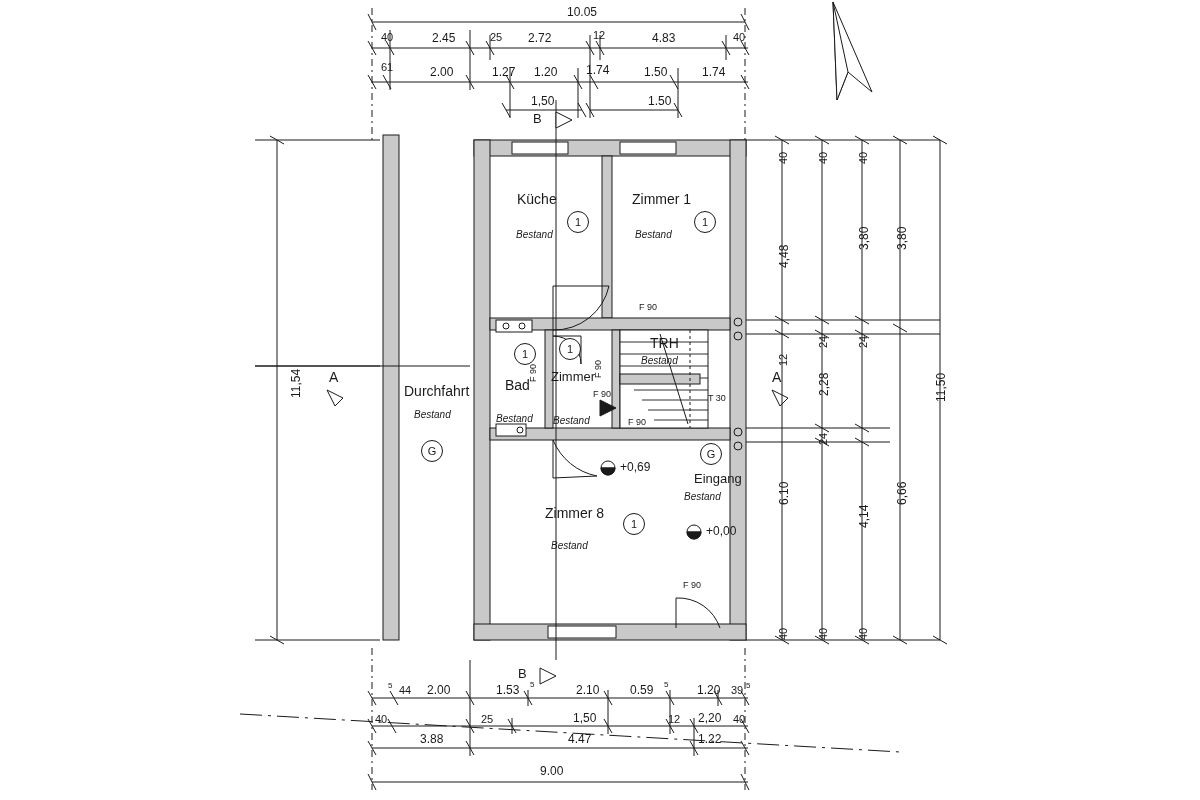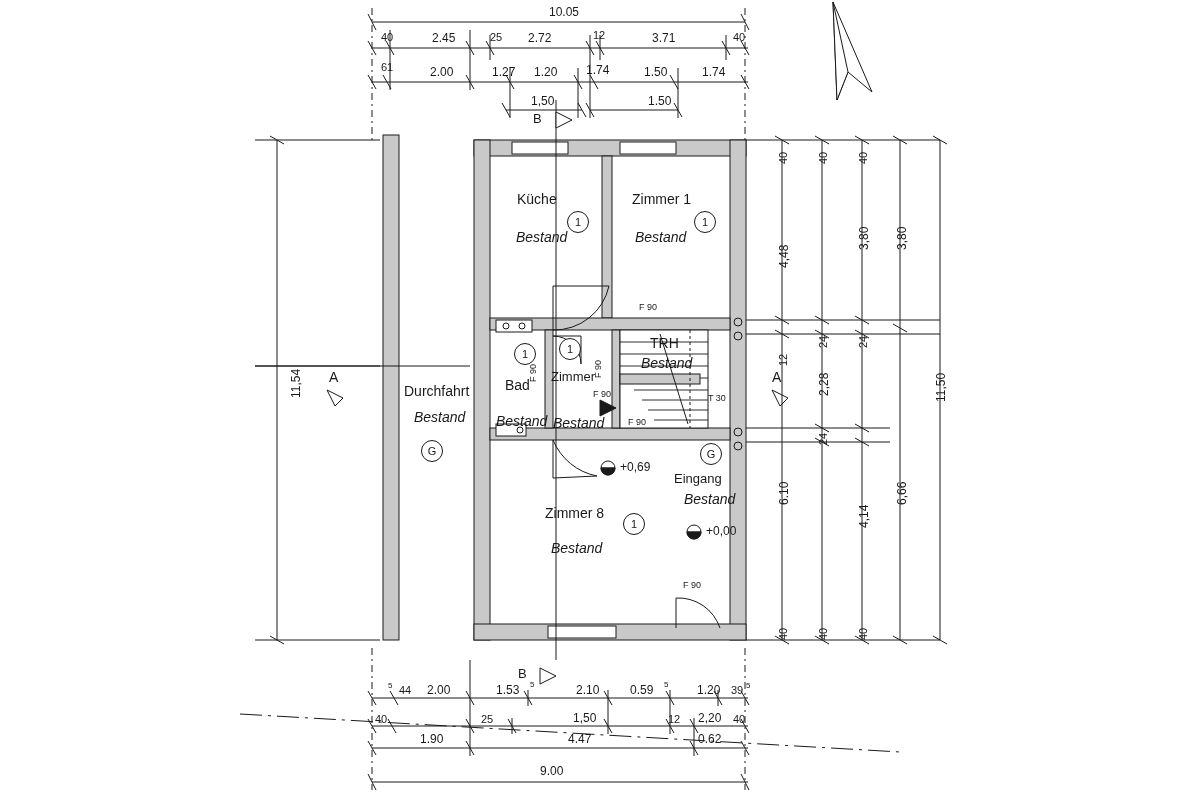--- a/index.html
+++ b/index.html
@@ -15,21 +15,21 @@
   .lbl{
     position:absolute;
     font-family:"Liberation Sans", sans-serif;
     white-space:nowrap;
     color:#1a1a1a;
     line-height:1;
   }
   .dim{font-size:12px;}
   .dim-s{font-size:11px;}
   .room{font-size:14px;}
-  .bestand{font-size:14px;font-style:italic;}
+  .bestand{font-size:10px;font-style:italic;}
   .small{font-size:9px;}
   .tiny{font-size:8px;}
   .vert{transform-origin:left top;}
   .circ{
     position:absolute;
     border:1px solid #1a1a1a;
     border-radius:50%;
     width:20px;height:20px;
     display:flex;align-items:center;justify-content:center;
     font-size:11px;background:#fff;
@@ -273,28 +273,28 @@
     <line x1="512" y1="718" x2="512" y2="734"></line>
     <line x1="608" y1="690" x2="608" y2="734"></line>
     <line x1="670" y1="690" x2="670" y2="734"></line>
     <line x1="694" y1="718" x2="694" y2="756"></line>
     <line x1="718" y1="690" x2="718" y2="706"></line>
 
     <line x1="240" y1="714" x2="900" y2="752" stroke-dasharray="22,6,3,6"></line>
   </g>
 </svg>
 
-<div class="lbl dim" style="left:549px;top:6px;">10.05</div>
+<div class="lbl dim" style="left:567px;top:6px;">10.05</div>
 
 <div class="lbl dim-s" style="left:381px;top:32px;">40</div>
 <div class="lbl dim" style="left:432px;top:32px;">2.45</div>
 <div class="lbl dim-s" style="left:490px;top:32px;">25</div>
 <div class="lbl dim" style="left:528px;top:32px;">2.72</div>
 <div class="lbl dim-s" style="left:593px;top:30px;">12</div>
-<div class="lbl dim" style="left:652px;top:32px;">3.71</div>
+<div class="lbl dim" style="left:652px;top:32px;">4.83</div>
 <div class="lbl dim-s" style="left:733px;top:32px;">40</div>
 
 <div class="lbl dim-s" style="left:381px;top:62px;">61</div>
 <div class="lbl dim" style="left:430px;top:66px;">2.00</div>
 <div class="lbl dim" style="left:492px;top:66px;">1.27</div>
 <div class="lbl dim" style="left:534px;top:66px;">1.20</div>
 <div class="lbl dim" style="left:586px;top:64px;">1.74</div>
 <div class="lbl dim" style="left:644px;top:66px;">1.50</div>
 <div class="lbl dim" style="left:702px;top:66px;">1.74</div>
 
@@ -324,21 +324,21 @@
 <div class="lbl bestand" style="left:553px;top:416px;">Bestand</div>
 <div class="circ" style="left:559px;top:338px;">1</div>
 
 <div class="lbl room" style="left:650px;top:336px;">TRH</div>
 <div class="lbl bestand" style="left:641px;top:356px;">Bestand</div>
 
 <div class="lbl room" style="left:545px;top:506px;">Zimmer 8</div>
 <div class="lbl bestand" style="left:551px;top:541px;">Bestand</div>
 <div class="circ" style="left:623px;top:513px;">1</div>
 
-<div class="lbl room" style="left:674px;top:472px;font-size:13px;">Eingang</div>
+<div class="lbl room" style="left:694px;top:472px;font-size:13px;">Eingang</div>
 <div class="lbl bestand" style="left:684px;top:492px;">Bestand</div>
 <div class="circ" style="left:700px;top:443px;">G</div>
 
 <div class="lbl room" style="left:404px;top:384px;">Durchfahrt</div>
 <div class="lbl bestand" style="left:414px;top:410px;">Bestand</div>
 <div class="circ" style="left:421px;top:440px;">G</div>
 
 <div class="lbl dim" style="left:620px;top:461px;">+0,69</div>
 <div class="lbl dim" style="left:706px;top:525px;">+0,00</div>
 
@@ -385,17 +385,17 @@
 <div class="lbl dim-s" style="left:731px;top:685px;">39</div>
 <div class="lbl tiny" style="left:746px;top:682px;">5</div>
 
 <div class="lbl dim-s" style="left:375px;top:714px;">40</div>
 <div class="lbl dim-s" style="left:481px;top:714px;">25</div>
 <div class="lbl dim" style="left:573px;top:712px;">1,50</div>
 <div class="lbl dim-s" style="left:668px;top:714px;">12</div>
 <div class="lbl dim" style="left:698px;top:712px;">2,20</div>
 <div class="lbl dim-s" style="left:733px;top:714px;">40</div>
 
-<div class="lbl dim" style="left:420px;top:733px;">1.90</div>
+<div class="lbl dim" style="left:420px;top:733px;">3.88</div>
 <div class="lbl dim" style="left:568px;top:733px;">4.47</div>
-<div class="lbl dim" style="left:698px;top:733px;">0.62</div>
+<div class="lbl dim" style="left:698px;top:733px;">1.22</div>
 
 <div class="lbl dim" style="left:540px;top:765px;">9.00</div>
 
 </body></html>

